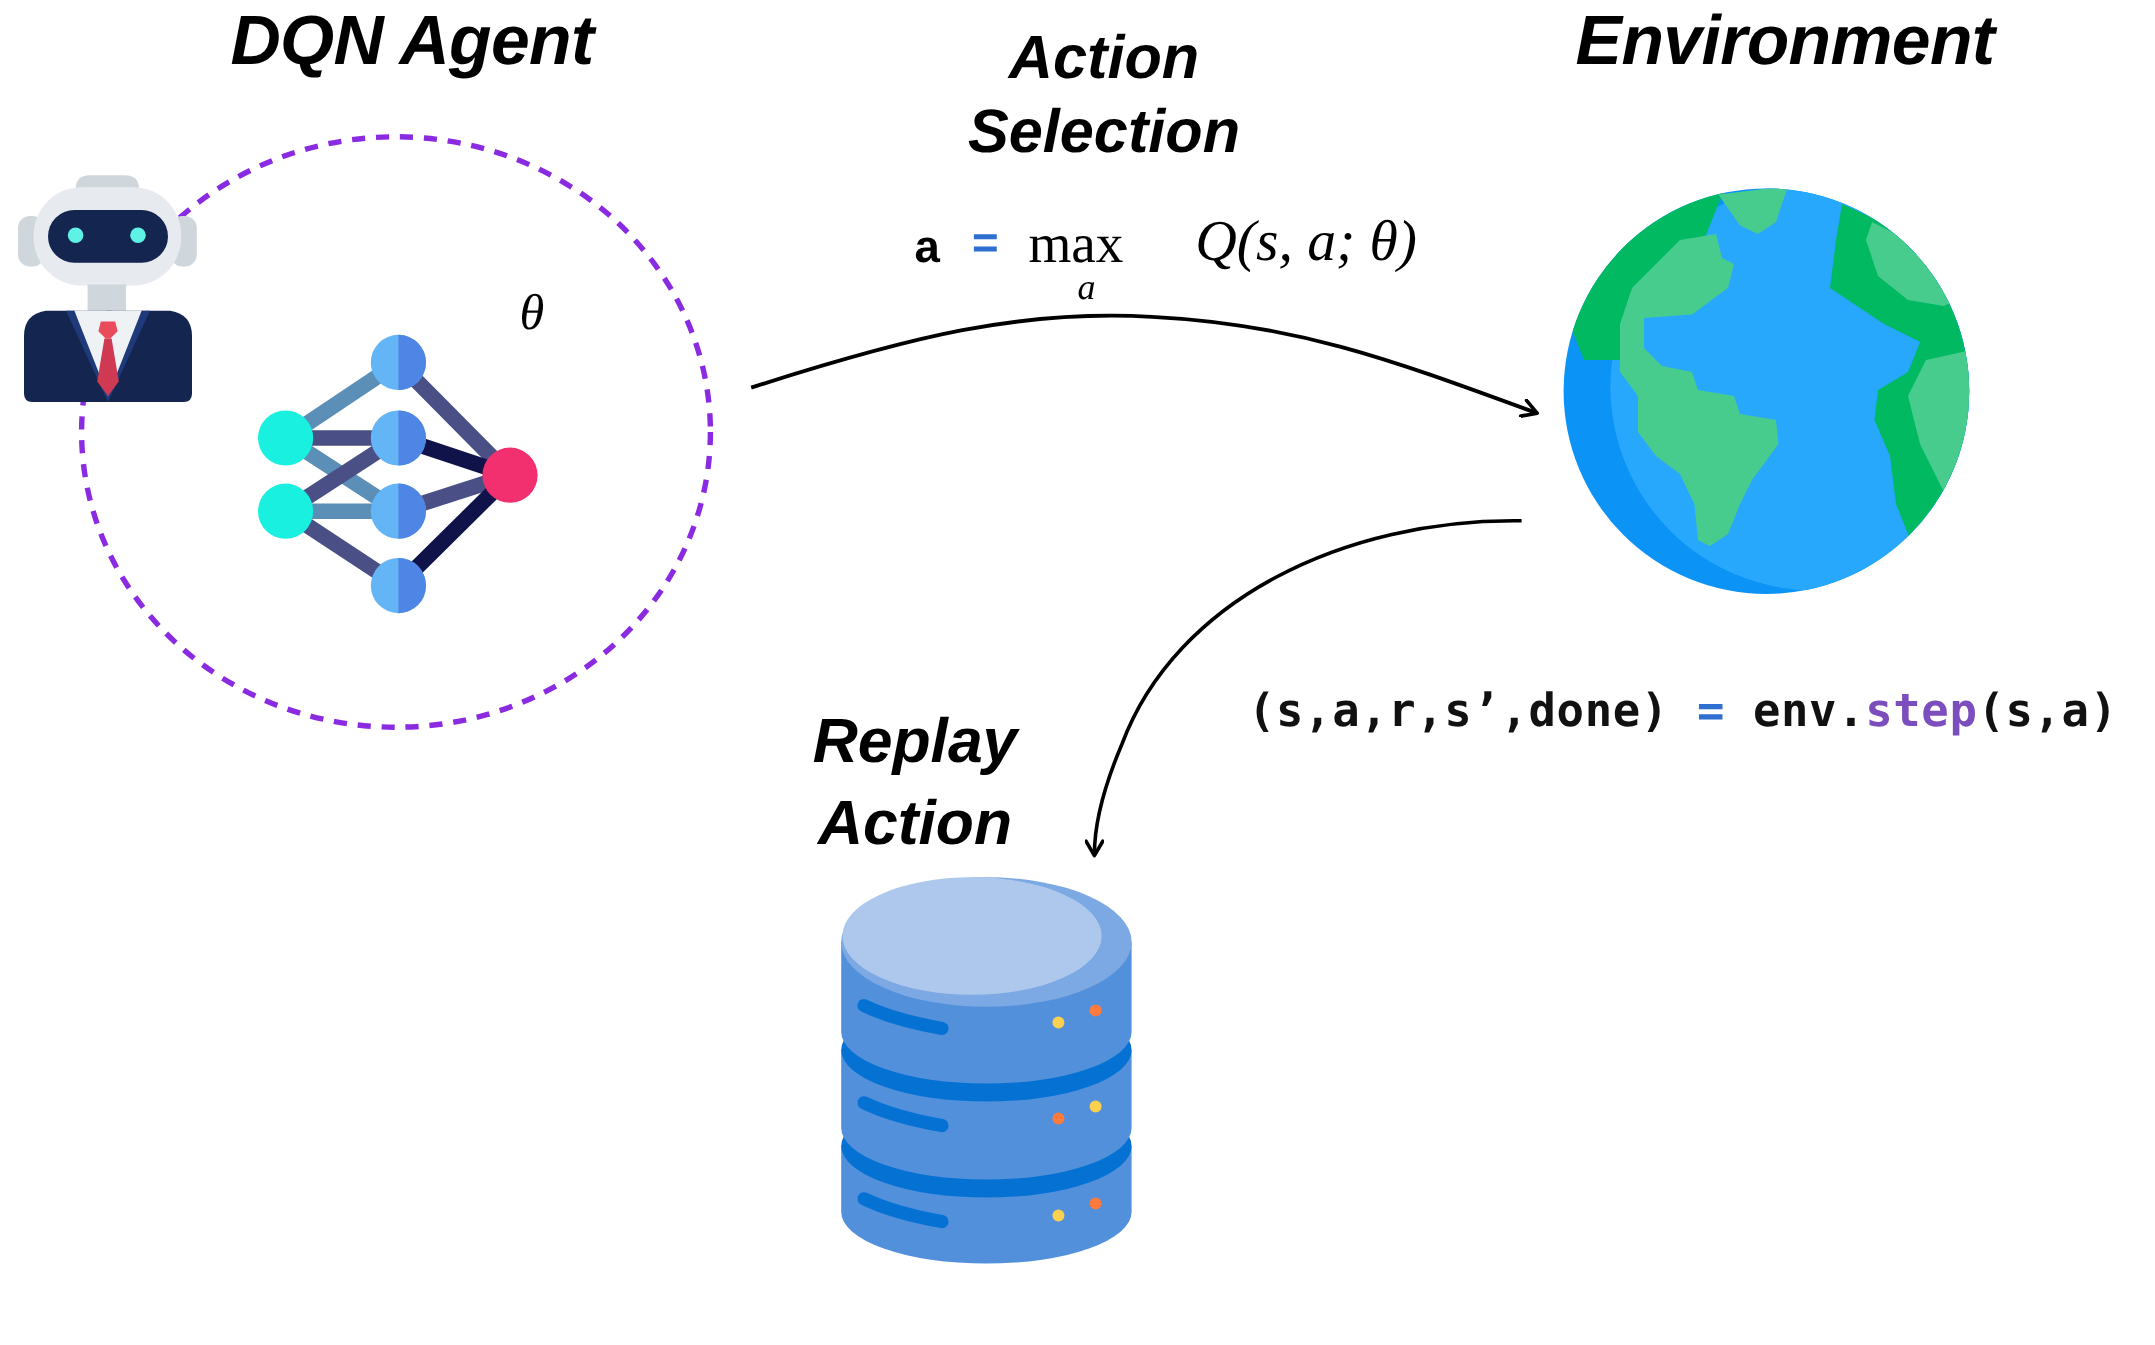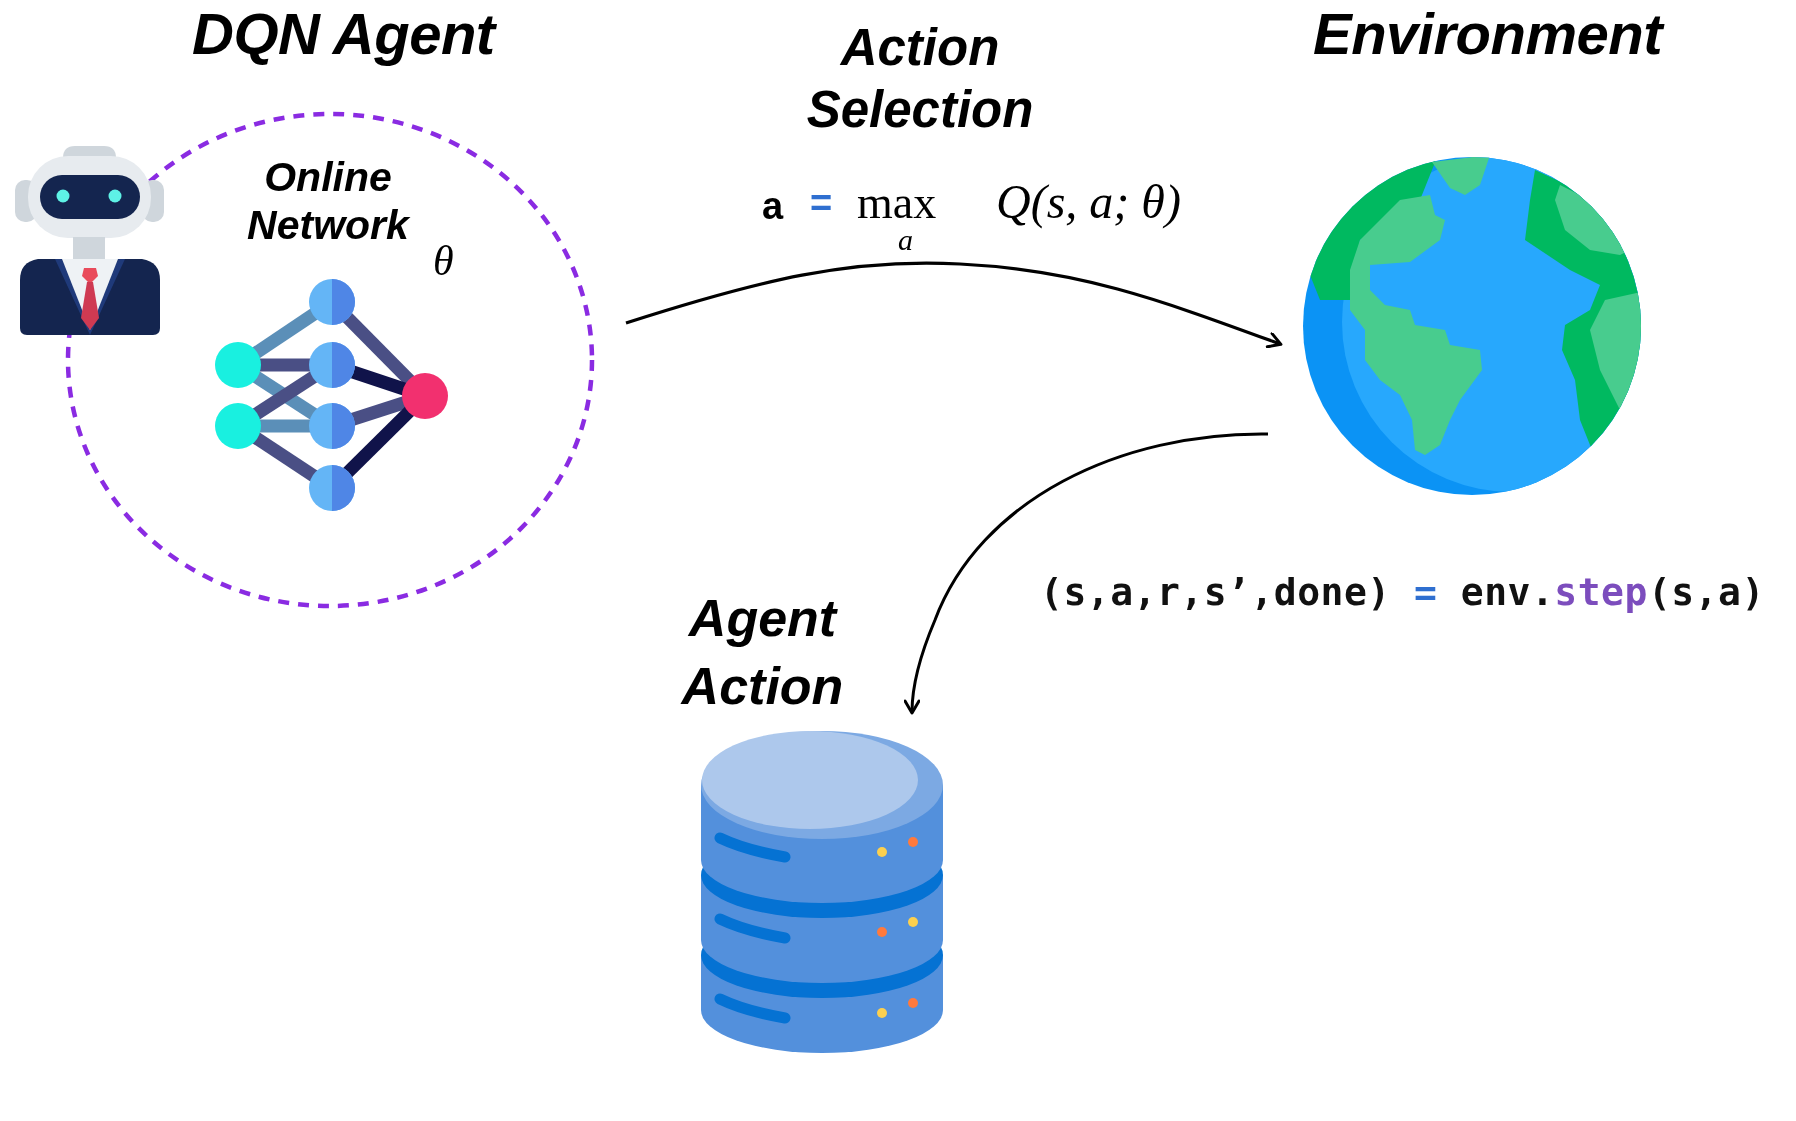--- a/index.html
+++ b/index.html
@@ -148,24 +148,20 @@
       <circle cx="882" cy="932" r="5" fill="#ff7a3d"></circle>
       <circle cx="913" cy="922" r="5" fill="#fcd04f"></circle>
       <circle cx="882" cy="1013" r="5" fill="#fcd04f"></circle>
       <circle cx="913" cy="1003" r="5" fill="#ff7a3d"></circle>
     </g>
   </svg>
 
   <div class="title big" style="left:192px; top:5px;">DQN Agent</div>
   <div class="title big" style="left:1313px; top:5px;">Environment</div>
 
-  <div class="title small" style="left:228px; top:154px; width:200px;">
-    <div>Online</div>
-    <div>Network</div>
-  </div>
   <div class="math" style="left:433px; top:240px; font-size:42px; font-style:italic;">θ</div>
 
   <div class="title mid" style="left:800px; top:17px; width:240px;">
     <div>Action</div>
     <div>Selection</div>
   </div>
 
   <div>
     <span class="math" style="left:762px; top:187px; font-family:'Liberation Sans', sans-serif; font-weight:bold; font-size:38px;">a</span>
     <span class="math eq" style="left:810px; top:184px; font-family:'Liberation Sans', sans-serif; font-weight:bold; font-size:38px; color:#2f6fd0;">=</span>
@@ -174,17 +170,17 @@
     <span class="math" style="left:996px; top:178px; font-size:48px; font-style:italic;">Q(s, a; θ)</span>
   </div>
 
   <div class="code" style="left:1040px; top:545px;">
     <span>(s,a,r,s’,done)</span>
     <span class="eq">=</span>
     <span>env.</span><span class="kw">step</span><span>(s,a)</span>
   </div>
 
   <div class="title small" style="left:650px; top:585px; width:225px; font-size:52px; line-height:1.3;">
-    <div>Agent</div>
+    <div>Replay</div>
     <div>Action</div>
   </div>
 
 </div>
 
 </body></html>

